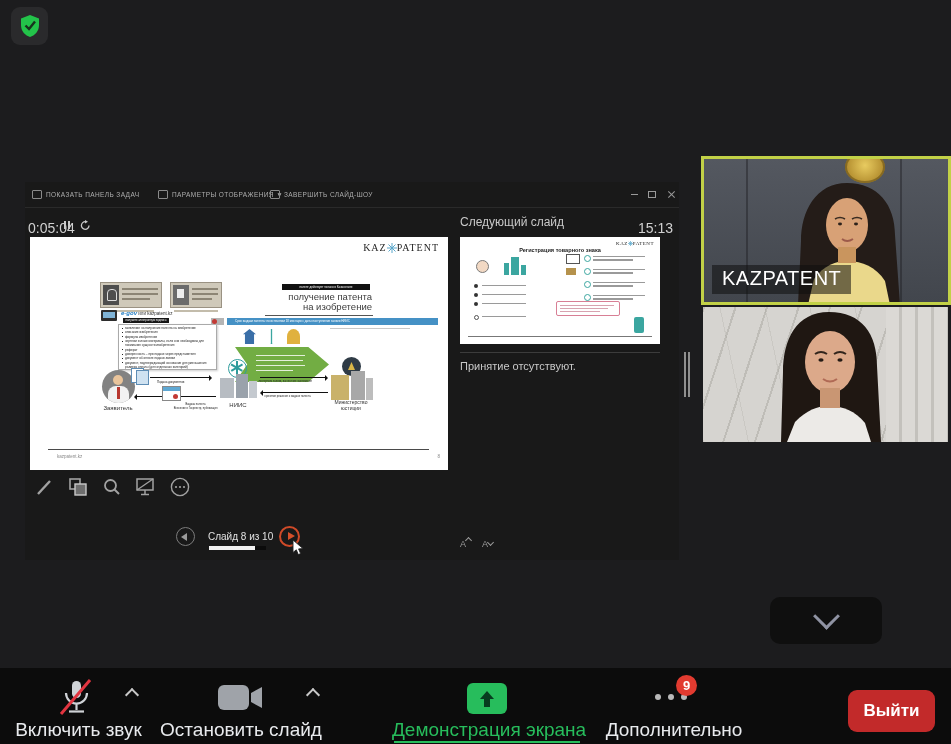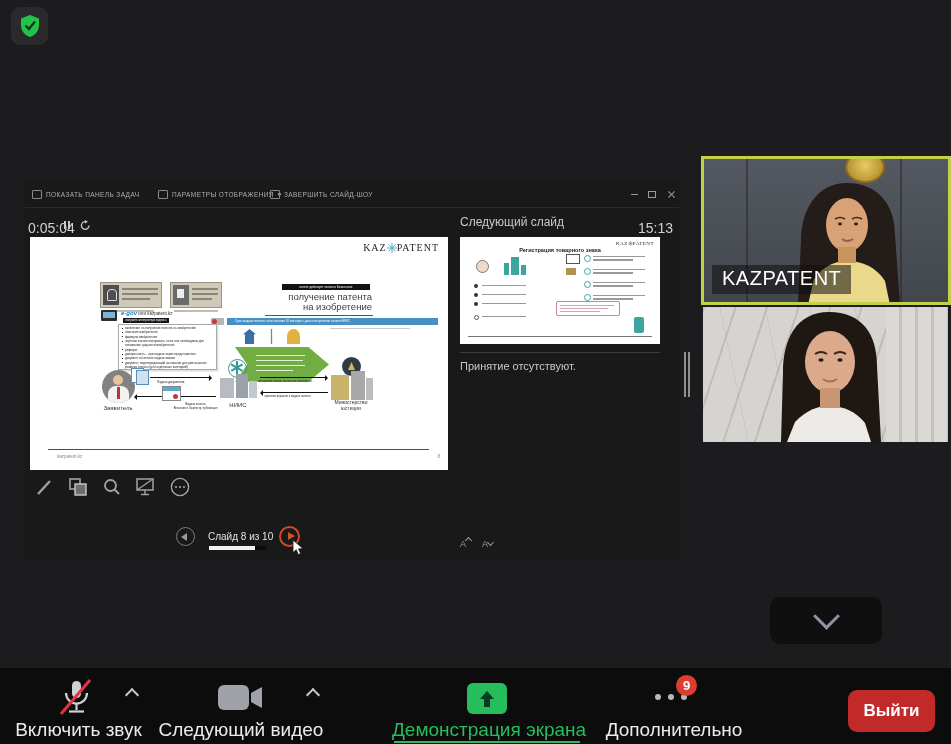--- a/index.html
+++ b/index.html
@@ -524,21 +524,21 @@
     </div>
 
     <div>
       <svg class="abs" style="left:218px;top:16px;" width="46" height="28" viewBox="0 0 46 28">
         <rect x="0" y="1" width="31" height="25" rx="6" fill="#9fa3a9"></rect>
         <path d="M33 9 L44 3 V24 L33 18 Z" fill="#9fa3a9"></path>
       </svg>
       <span class="caret" style="left:308px;top:20px;">
           <i></i>
         </span>
-      <div class="cb-label" style="left:158px;width:166px;">Следующий видео</div>
+      <div class="cb-label" style="left:158px;width:166px;">Остановить слайд</div>
     </div>
 
     <div>
       <div class="share-btn">
         <svg width="16" height="18" viewBox="0 0 16 18">
             <path d="M8 1 L15 9 H11 V17 H5 V9 H1 Z" fill="#073d1f"></path>
           </svg>
       </div>
       <div class="cb-label green" style="left:392px;width:190px;">Демонстрация экрана</div>
       <div class="share-underline"></div>

